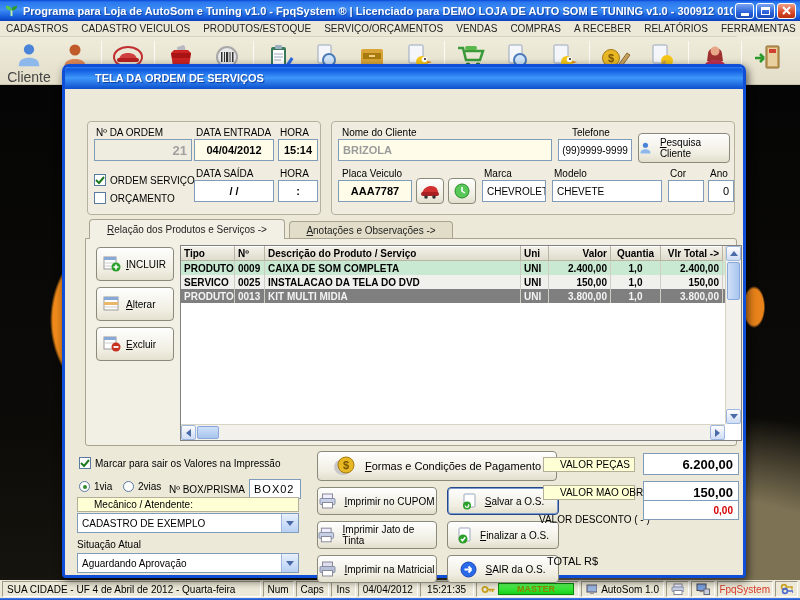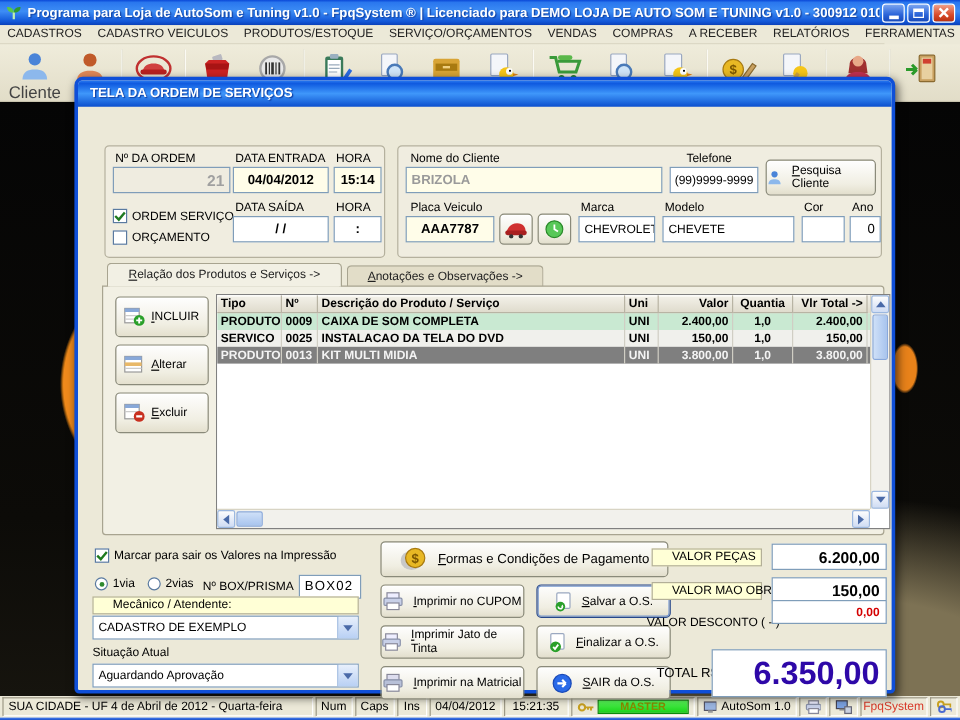--- a/index.html
+++ b/index.html
@@ -38,21 +38,21 @@
       radial-gradient(ellipse 430px 240px at 88% 103%, #7d7254 0 40%, transparent 75%),
       linear-gradient(180deg,#050505,#0c0b08 70%,#16140e 100%);
   }
 
   
   .dialog { position:absolute; left:62px; top:64px; width:684px; height:514px;
     border:3px solid #0f4fd8; border-radius:7px 7px 4px 4px; background:#ece9d8; z-index:10;
     box-shadow:2px 3px 8px rgba(0,0,0,.6); }
   .dlg-title { height:22px; border-radius:4px 4px 0 0;
     background:linear-gradient(180deg,#2a7af0 0%,#0f5ae0 12%,#3f97fa 50%,#0c4fce 100%);
-    color:#fff; font-weight:bold; font-size:11px; display:flex; align-items:center; padding-left:10px;
+    color:#fff; font-weight:bold; font-size:11px; display:flex; align-items:center; padding-left:30px;
     text-shadow:1px 1px 1px #0a3aa0; }
   .dlg-body { position:relative; width:100%; height:489px;margin-top:16px; }
 
   .grp { position:absolute; border:1px solid #b5b19e; border-radius:4px; background:#f0ede0; }
   .lbl { position:absolute; font-size:10px; color:#000; white-space:nowrap; }
   .lbl.yellowbox { background:#ffffd6; border:1px solid #b3af98; padding:1px 16px; }
   .inp { position:absolute; background:#fff; border:1px solid #7f9db9; font-size:11px; padding:2px 4px;
     white-space:nowrap; overflow:hidden; display:flex; align-items:center; }
   .inp.yellow { background:#fffde9; }
   .inp.bold { font-weight:bold; }
@@ -569,21 +569,20 @@
         <span><u>S</u>AIR da O.S.</span>
       </div>
 
       <span class="lbl yellowbox" style="left:478px;top:352px;width:92px">VALOR PEÇAS</span>
       <div class="totval" style="left:578px;top:348px;width:96px;height:22px;font-size:13px">6.200,00</div>
       <span class="lbl yellowbox" style="left:478px;top:380px;width:92px">VALOR MAO OBRA</span>
       <div class="totval" style="left:578px;top:376px;width:96px;height:22px;font-size:13px">150,00</div>
       <span class="lbl" style="left:474px;top:409px">VALOR DESCONTO ( - )</span>
       <div class="totval" style="left:578px;top:395px;width:96px;height:20px;font-size:10px;color:#d40000">0,00</div>
       <span class="lbl" style="left:482px;top:450px;font-size:11px">TOTAL R$</span>
-      <div class="totval" style="left:528px;top:436px;width:146px;height:40px;font-size:27px;color:#2e08a8">6.350,00</div>
 
     </div>
   </div>
 
   <div class="statusbar">
     <span class="sp" style="width:270px">SUA CIDADE - UF  4 de Abril de 2012 - Quarta-feira</span>
     <span class="sp" style="width:32px;justify-content:center">Num</span>
     <span class="sp" style="width:34px;justify-content:center">Caps</span>
     <span class="sp" style="width:26px;justify-content:center">Ins</span>
     <span class="sp" style="width:62px;justify-content:center">04/04/2012</span>

